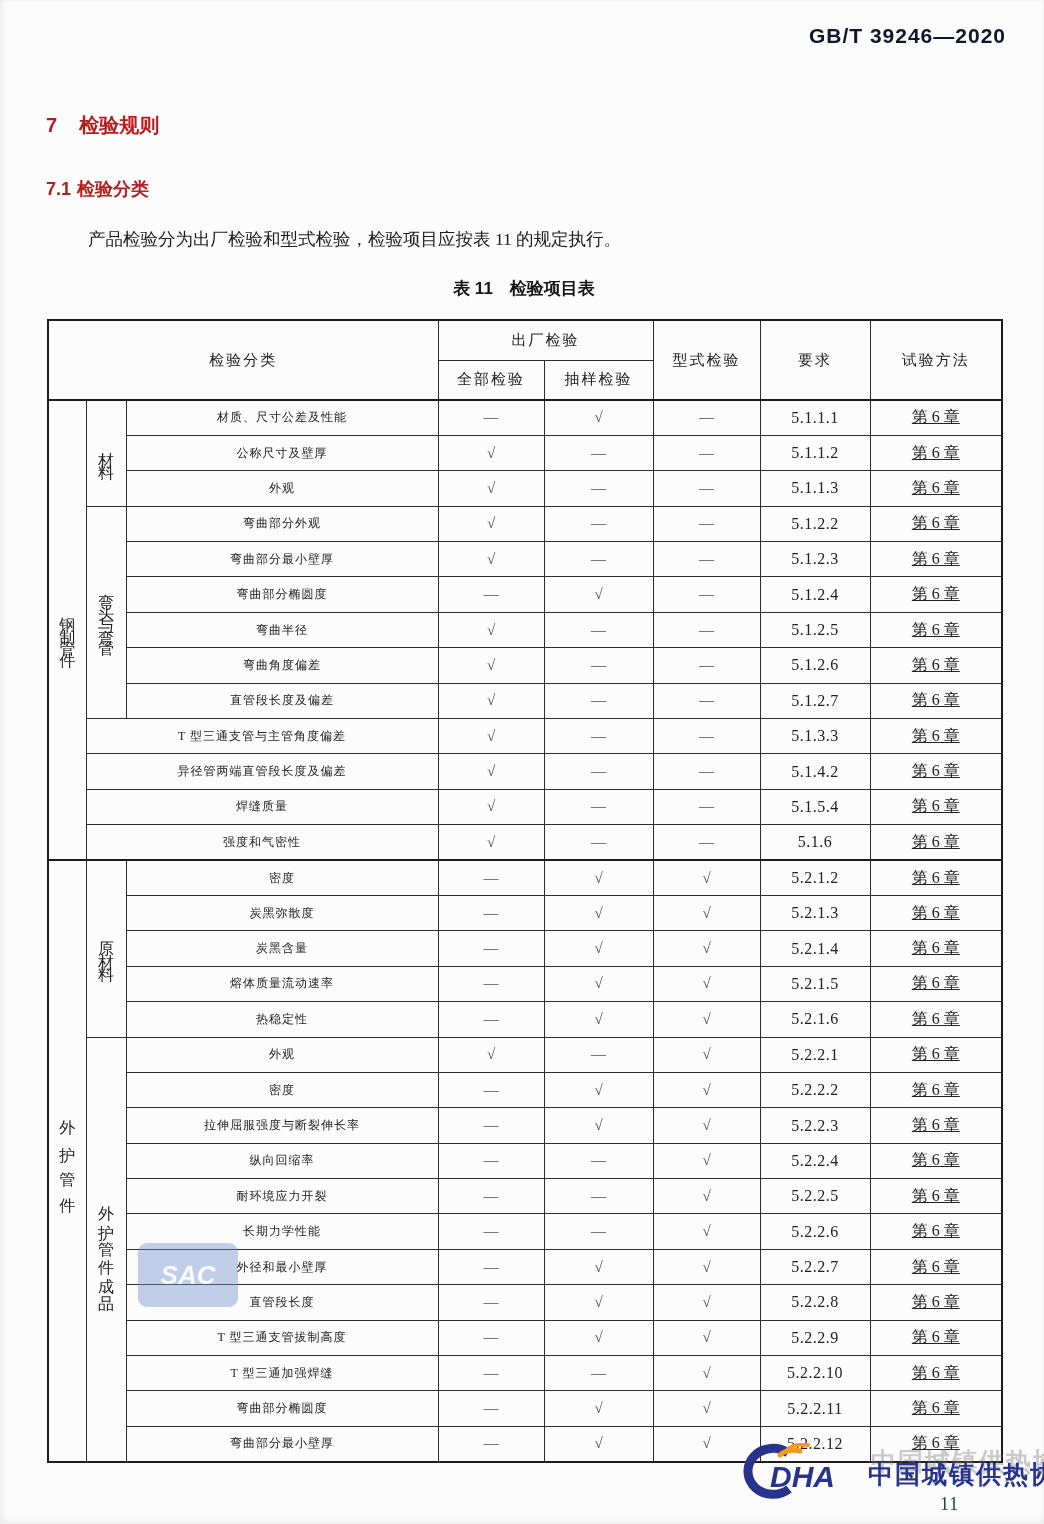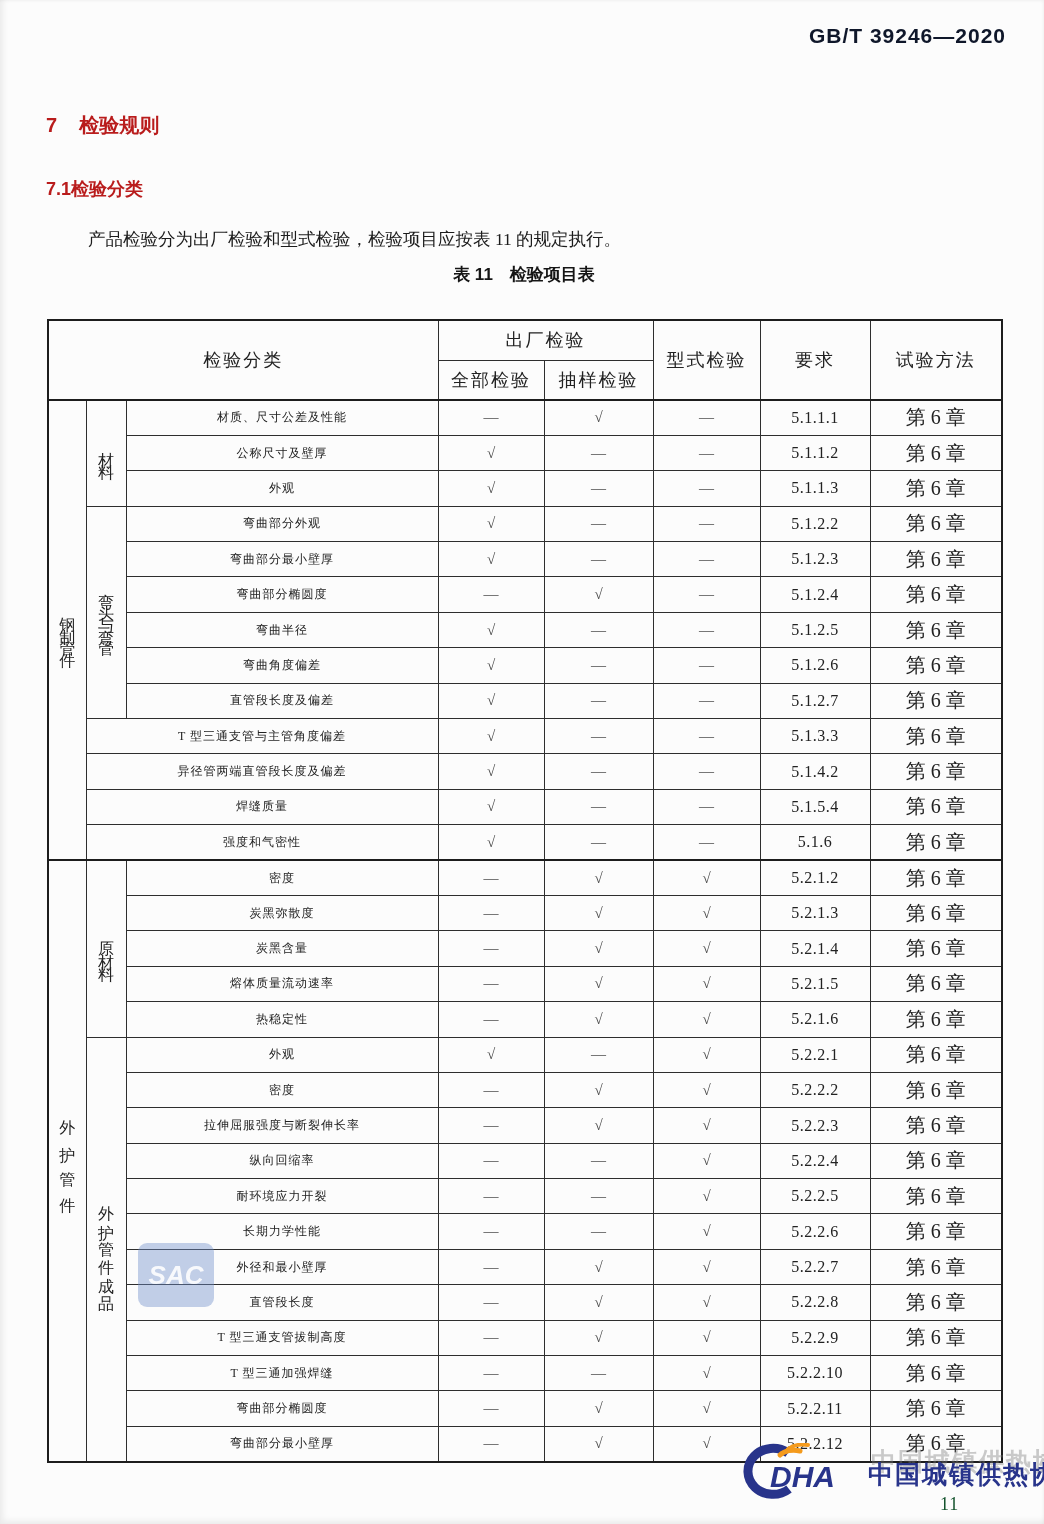--- a/index.html
+++ b/index.html
@@ -21,27 +21,27 @@
     font-weight: bold; font-size: 21px; letter-spacing: 1px; color: #0f172a;
   }
   .sec-heading {
     position: absolute; left: 46px;
     font-family: "Liberation Sans", sans-serif;
     font-weight: bold; color: #b91c1c;
   }
   .h-level1 { top: 112px; font-size: 20px; }
   .h-level2 { top: 177px; font-size: 18px; }
   .sec-heading .sec-num { margin-right: 22px; }
-  .h-level2 .sec-num { margin-right: 0; }
+  .h-level2 .sec-num { margin-right: 6px; }
   .body-paragraph {
     position: absolute; top: 226px; left: 88px; right: 56px;
     font-size: 17.5px; line-height: 26px; color: #1c1c1c;
   }
   .table-caption {
-    position: absolute; top: 263px; left: 47px; width: 954px;
+    position: absolute; top: 277px; left: 47px; width: 954px;
     text-align: center;
     font-family: "Liberation Sans", sans-serif;
     font-weight: bold; font-size: 17px; color: #151515;
   }
   .table-wrap { position: absolute; top: 319px; left: 47px; }
   table.spec-table {
     border-collapse: collapse;
     table-layout: fixed;
     width: 954px;
     background: transparent;
@@ -56,41 +56,41 @@
   .spec-table col.c-req { width: 110px; }
   .spec-table col.c-meth { width: 132px; }
   .spec-table th, .spec-table td {
     border: 1px solid #2e2e2e;
     text-align: center; vertical-align: middle;
     font-weight: normal;
     color: #222;
   }
   .spec-table { border: 2px solid #1d1d1d; }
   .spec-table thead tr { height: 40px; }
-  .spec-table thead th { font-size: 18px; letter-spacing: 2px; }
+  .spec-table thead th { font-size: 15px; letter-spacing: 2px; }
   .spec-table thead { border-bottom: 2px solid #1d1d1d; }
   .spec-table tbody tr { height: 35.4px; }
   .spec-table td.item-cell { font-size: 12px; letter-spacing: 1px; }
   .spec-table td.mark-cell { font-size: 15px; color: #4a4a4a; }
   .spec-table td.num-cell { font-size: 16px; letter-spacing: 0.5px; }
-  .spec-table td.method-cell { font-size: 20px; }
+  .spec-table td.method-cell { font-size: 16px; text-decoration: underline; }
   .v-label {
     writing-mode: vertical-rl;
     text-orientation: upright;
     letter-spacing: 12px;
     font-size: 16px;
     line-height: 1;
     display: inline-block;
   }
   .v-label.wide { letter-spacing: 26px; }
   .v-label.mid { letter-spacing: 18px; }
   .group-sep { border-top: 2px solid #1d1d1d !important; }
   .sac-watermark {
     position: absolute; left: 138px; top: 1243px;
-    width: 76px; height: 64px;
+    width: 100px; height: 64px;
     background: rgba(112, 143, 203, 0.42);
     border-radius: 9px;
     display: flex; align-items: center; justify-content: center;
     font-family: "Liberation Sans", sans-serif;
     font-style: italic; font-weight: bold; font-size: 26px;
     color: rgba(255,255,255,0.88);
     pointer-events: none;
   }
   .footer-logo {
     position: absolute; left: 742px; top: 1443px;

